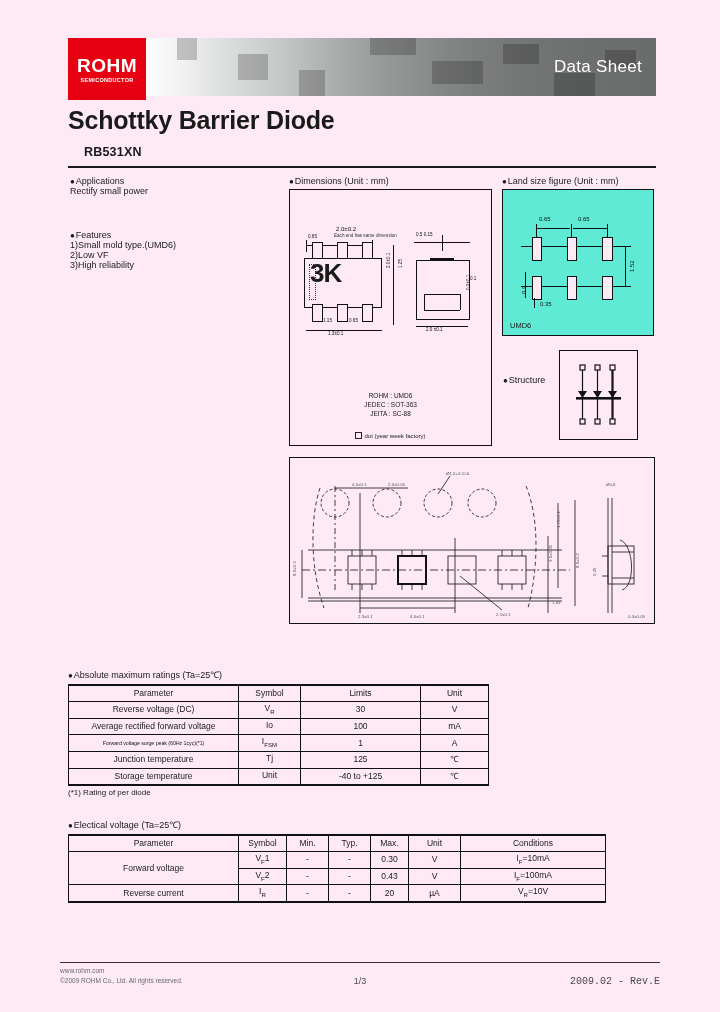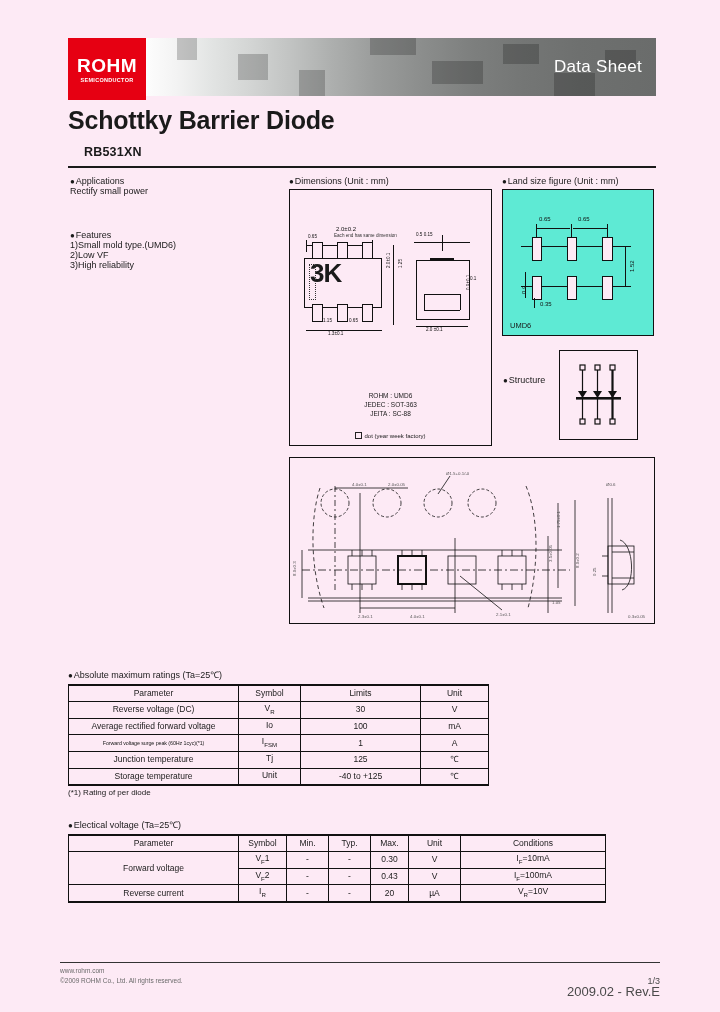--- a/index.html
+++ b/index.html
@@ -262,22 +262,22 @@
     background: #333;
   }
   .footer {
     position: absolute;
     left: 60px; top: 966px;
     width: 600px;
     font-size: 6.5px;
     color: #6a6a6a;
   }
   .f-left { position: absolute; left: 0; top: 0; line-height: 10px; }
-  .f-center { position: absolute; left: 0; right: 0; top: 10px; text-align: right; font-size: 9px; color: #4a4a4a; }
-  .f-right { position: absolute; right: 0; top: 18px; font-size: 13px; color: #4a4a4a; }
+  .f-center { position: absolute; left: 0; right: 0; top: 10px; text-align: center; font-size: 9px; color: #4a4a4a; }
+  .f-right { position: absolute; right: 0; top: 10px; font-size: 10px; color: #4a4a4a; font-family: Liberation Mono, monospace; }
 </style>
 </head>
 <body>
 
 <div class="header">
   <div class="logo-box">
     <div class="logo-main">ROHM</div>
     <div class="logo-sub">SEMICONDUCTOR</div>
   </div>
   <div class="banner">

